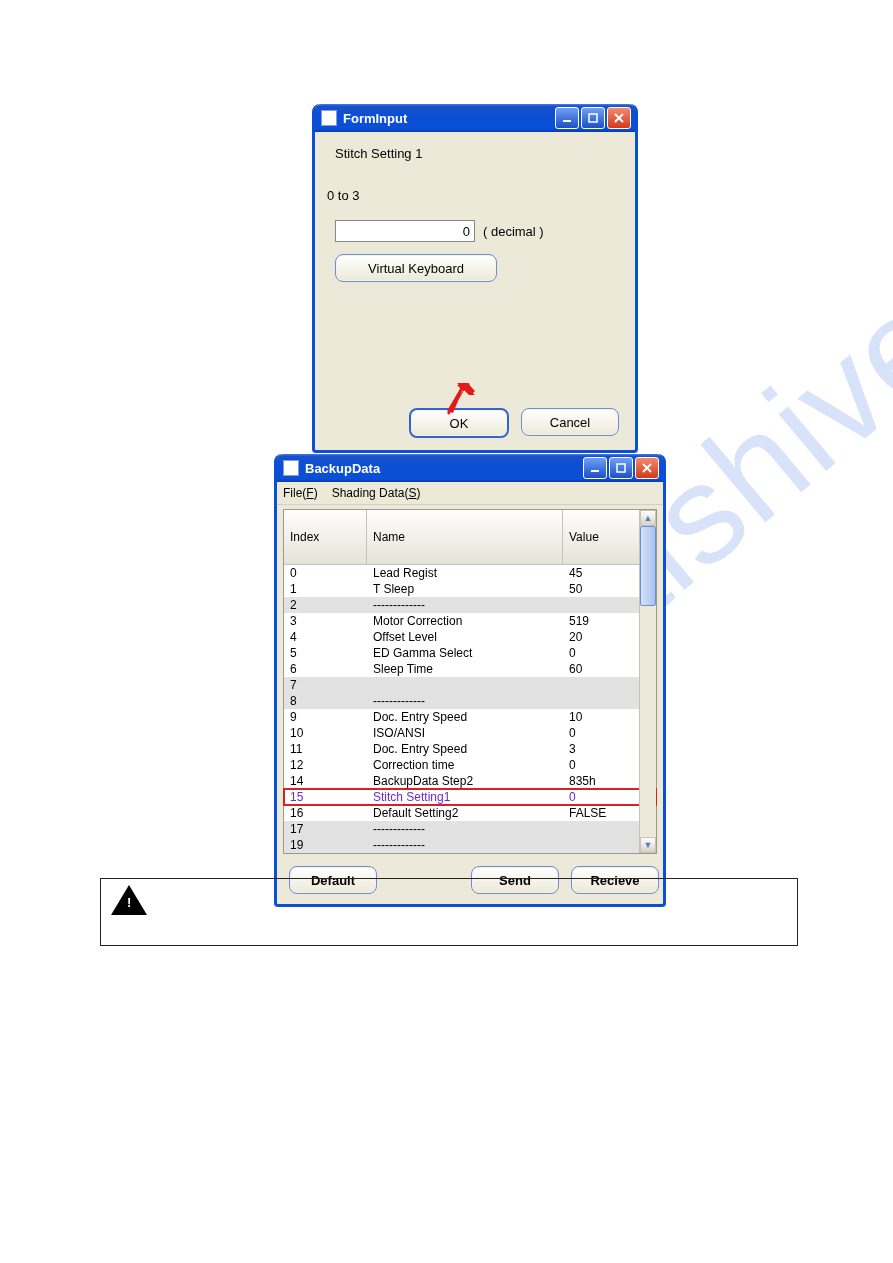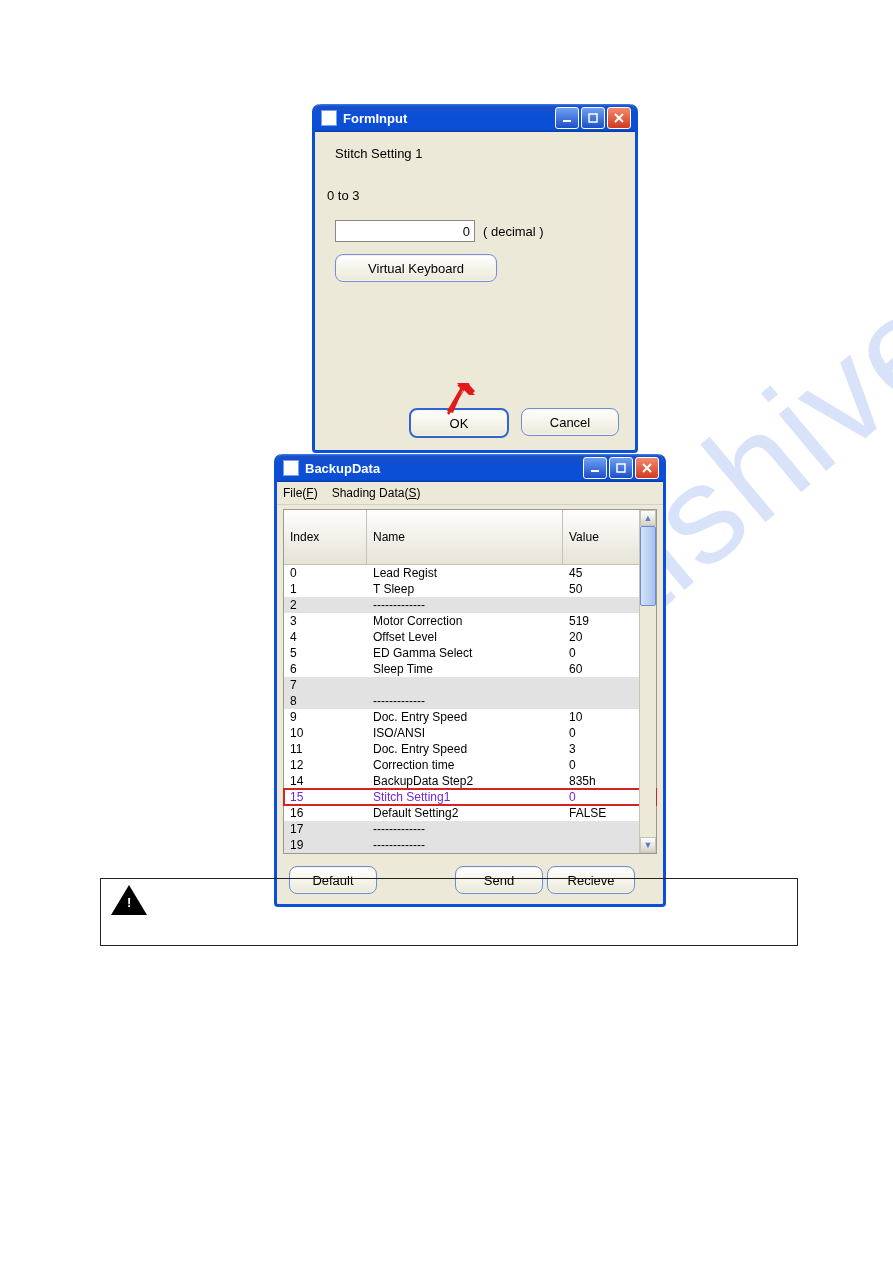--- a/index.html
+++ b/index.html
@@ -171,21 +171,21 @@
     display:flex;align-items:center;justify-content:center;
     font-size:9px; color:#5a7bc8;
   }
   .backupdata .scrollbar .sb-thumb {
     position:absolute; top:16px; left:0; right:0; height:80px;
     background:linear-gradient(to right,#d6e2f8,#a8c2ef);
     border:1px solid #6b8ed6; border-radius:2px; box-sizing:border-box;
   }
   .backupdata .scrollbar .sb-down { position:absolute; bottom:0; left:0; right:0; }
   .backupdata .btnrow {
-    display:flex; justify-content:space-between; padding:6px 28px 10px 12px;
+    display:flex; justify-content:space-between; padding:6px 4px 10px 12px;font-weight:bold;
   }
   .backupdata .btnrow .placeholder { width:70px; }
   
   .warning-box {
     position:absolute;
     left: 100px;
     top: 878px;
     width: 698px;
     height: 68px;
     border: 1px solid #222;

